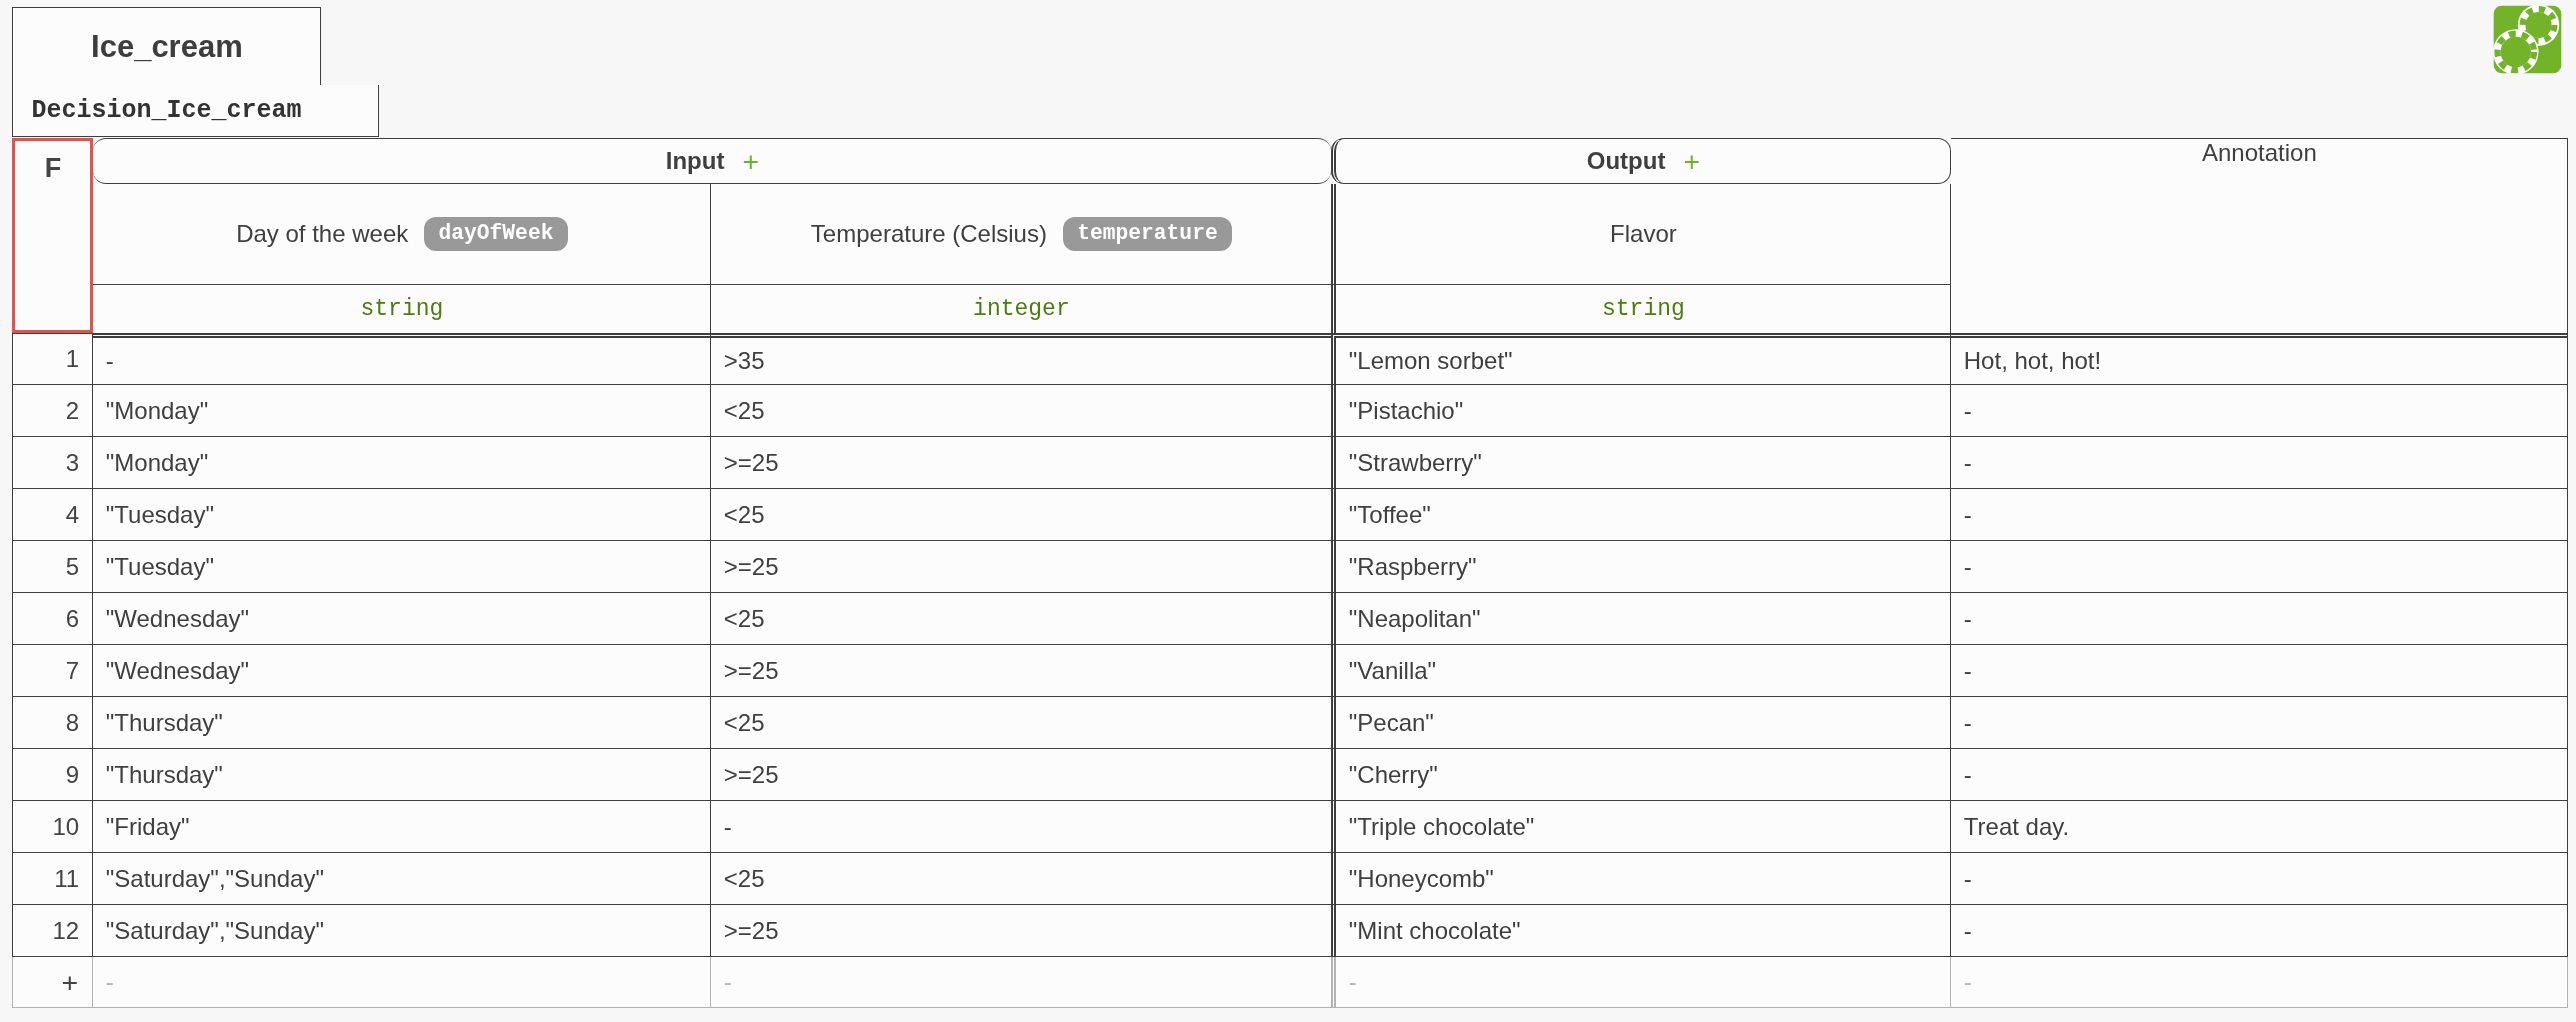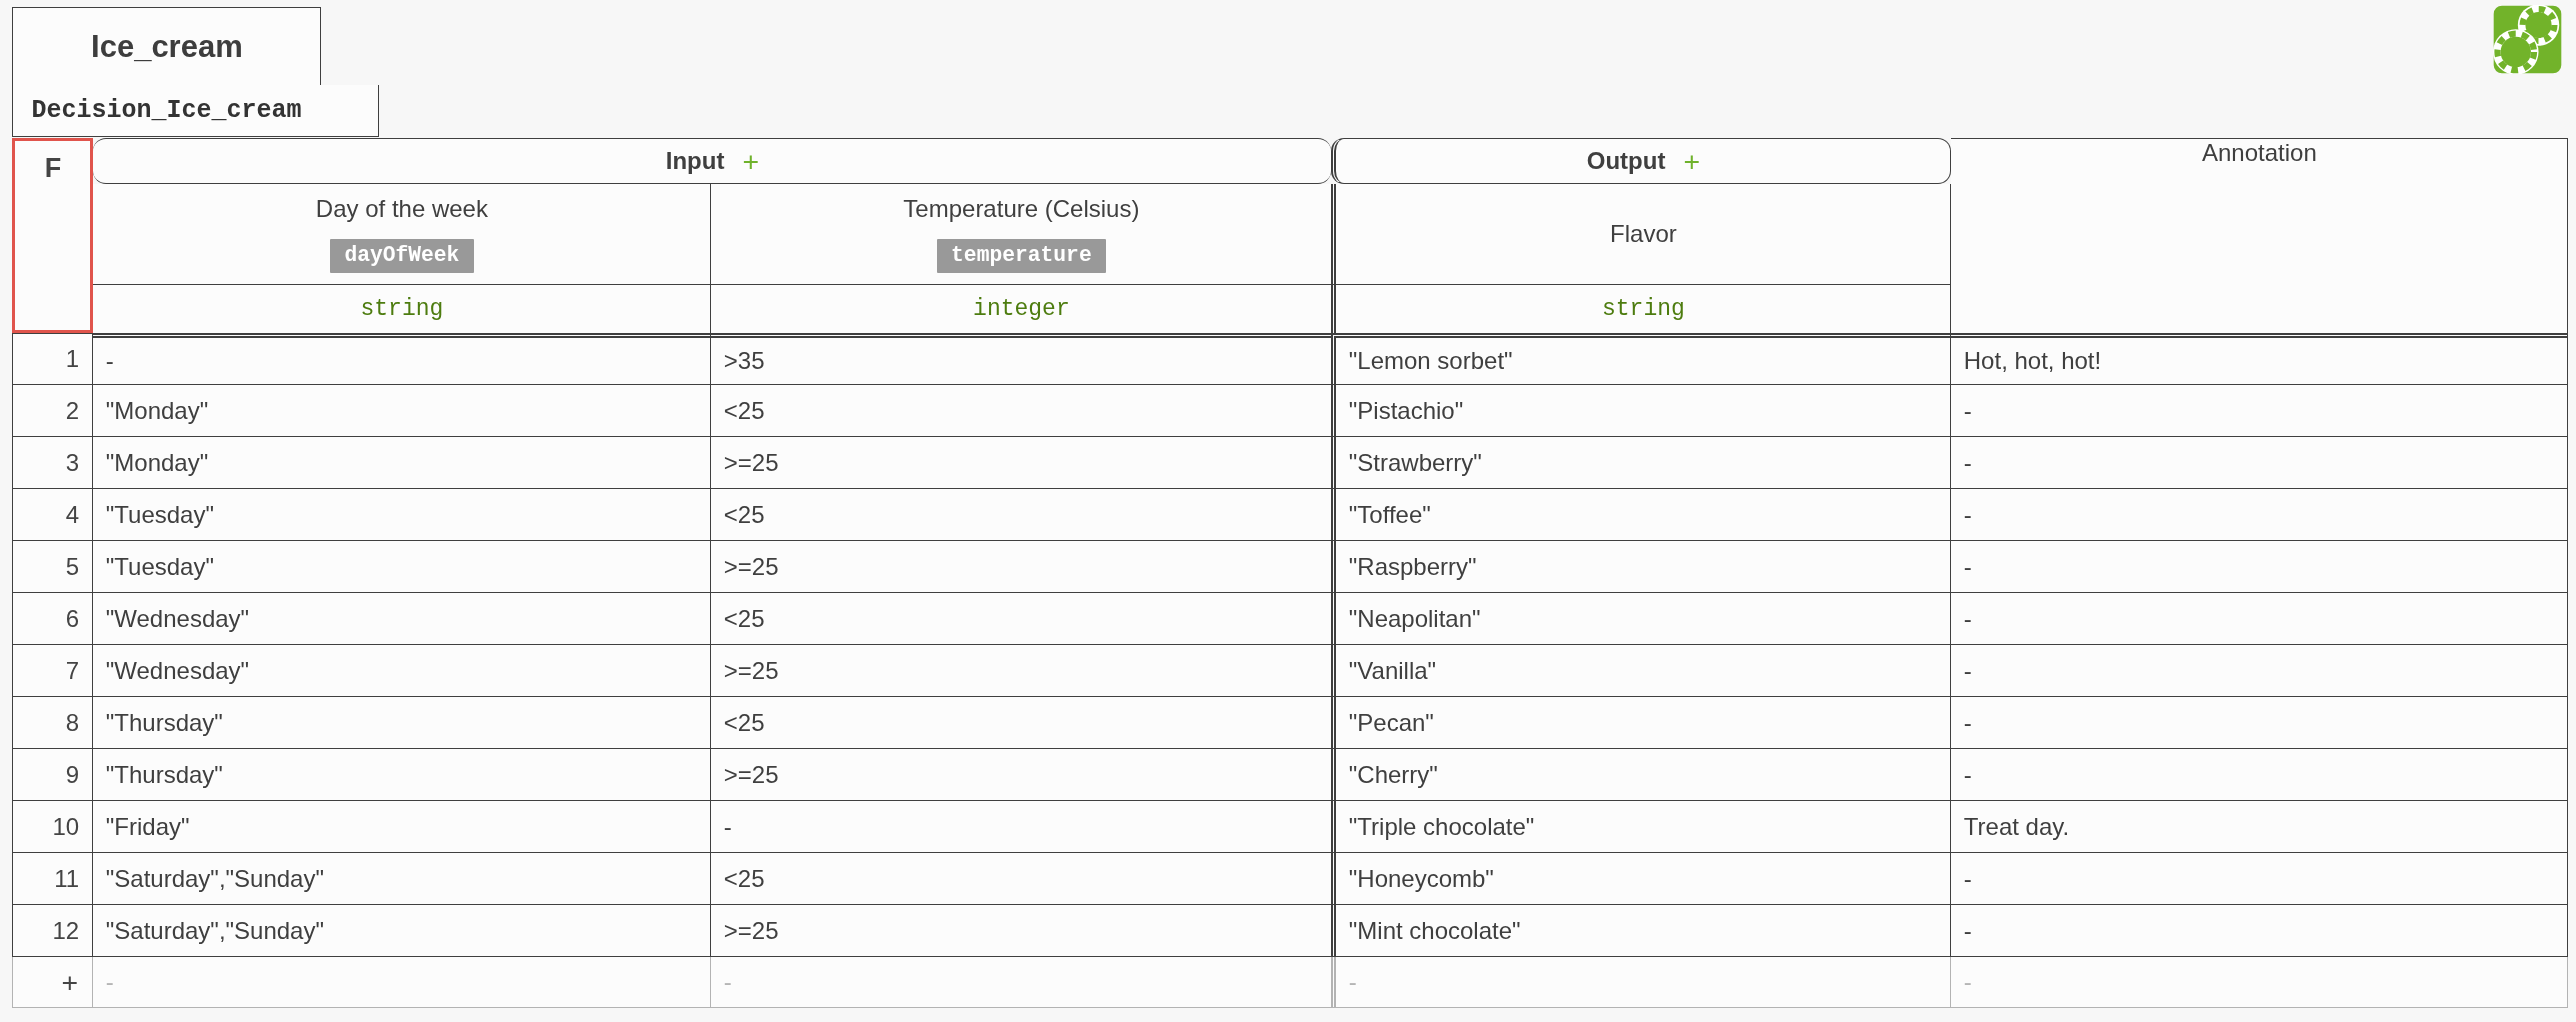--- a/index.html
+++ b/index.html
@@ -29,30 +29,30 @@
     white-space:nowrap;overflow:hidden;}
 
   
   .hp{grid-area:1/1/4/2;border:3.6px solid var(--red);justify-content:center;align-items:flex-start;
     padding-top:12.4px;font-weight:bold;font-size:27px;color:#444;}
   .h-sec{font-weight:bold;justify-content:center;gap:18px;border-top:1.8px solid var(--border);border-radius:13px;}
   .h-input{grid-area:1/2/2/4;border-right:none;}
   .h-output{grid-area:1/4/2/5;border-left:5.3px double var(--border);}
   .h-ann{grid-area:1/5/4/6;border-top:1.8px solid var(--border);border-bottom:none;font-weight:normal;
     justify-content:center;align-items:flex-start;padding-bottom:13.3px;}
-  .h-name{flex-direction:column;justify-content:center;gap:16px;}
+  .h-name{flex-direction:row;justify-content:center;gap:16px;}
   .h-day{grid-area:2/2/3/3;}
   .h-temp{grid-area:2/3/3/4;border-right:none;}
   .h-flavor{grid-area:2/4/3/5;border-left:5.3px double var(--border);}
   .h-type{justify-content:center;font-family:"Liberation Mono","DejaVu Sans Mono",monospace;font-size:23px;color:#4d7c0f;border-bottom:none;}
   .t-day{grid-area:3/2/4/3;}
   .t-temp{grid-area:3/3/4/4;border-right:none;}
   .t-flavor{grid-area:3/4/4/5;border-left:5.3px double var(--border);}
   .badge{background:var(--badge);color:#fff;font-family:"Liberation Mono","DejaVu Sans Mono",monospace;
-    font-weight:bold;font-size:21.3px;padding:4.4px 14.2px;border-radius:1px;line-height:1.2;}
+    font-weight:bold;font-size:21.3px;padding:4.4px 14.2px;border-radius:12px;line-height:1.2;}
   .plus{color:var(--green);font-size:28.4px;font-weight:normal;line-height:1;}
 
   
   .num{justify-content:flex-end;padding-right:13.3px;border-left:1.8px solid var(--border);color:#444;}
   .entry{padding-left:12.4px;}
   .no-r{border-right:none;}
   .dbl{border-left:5.3px double var(--border);}
   .bt2{border-top:1.8px solid var(--border);}
   .btd{border-top:5.3px double var(--border);}
 

